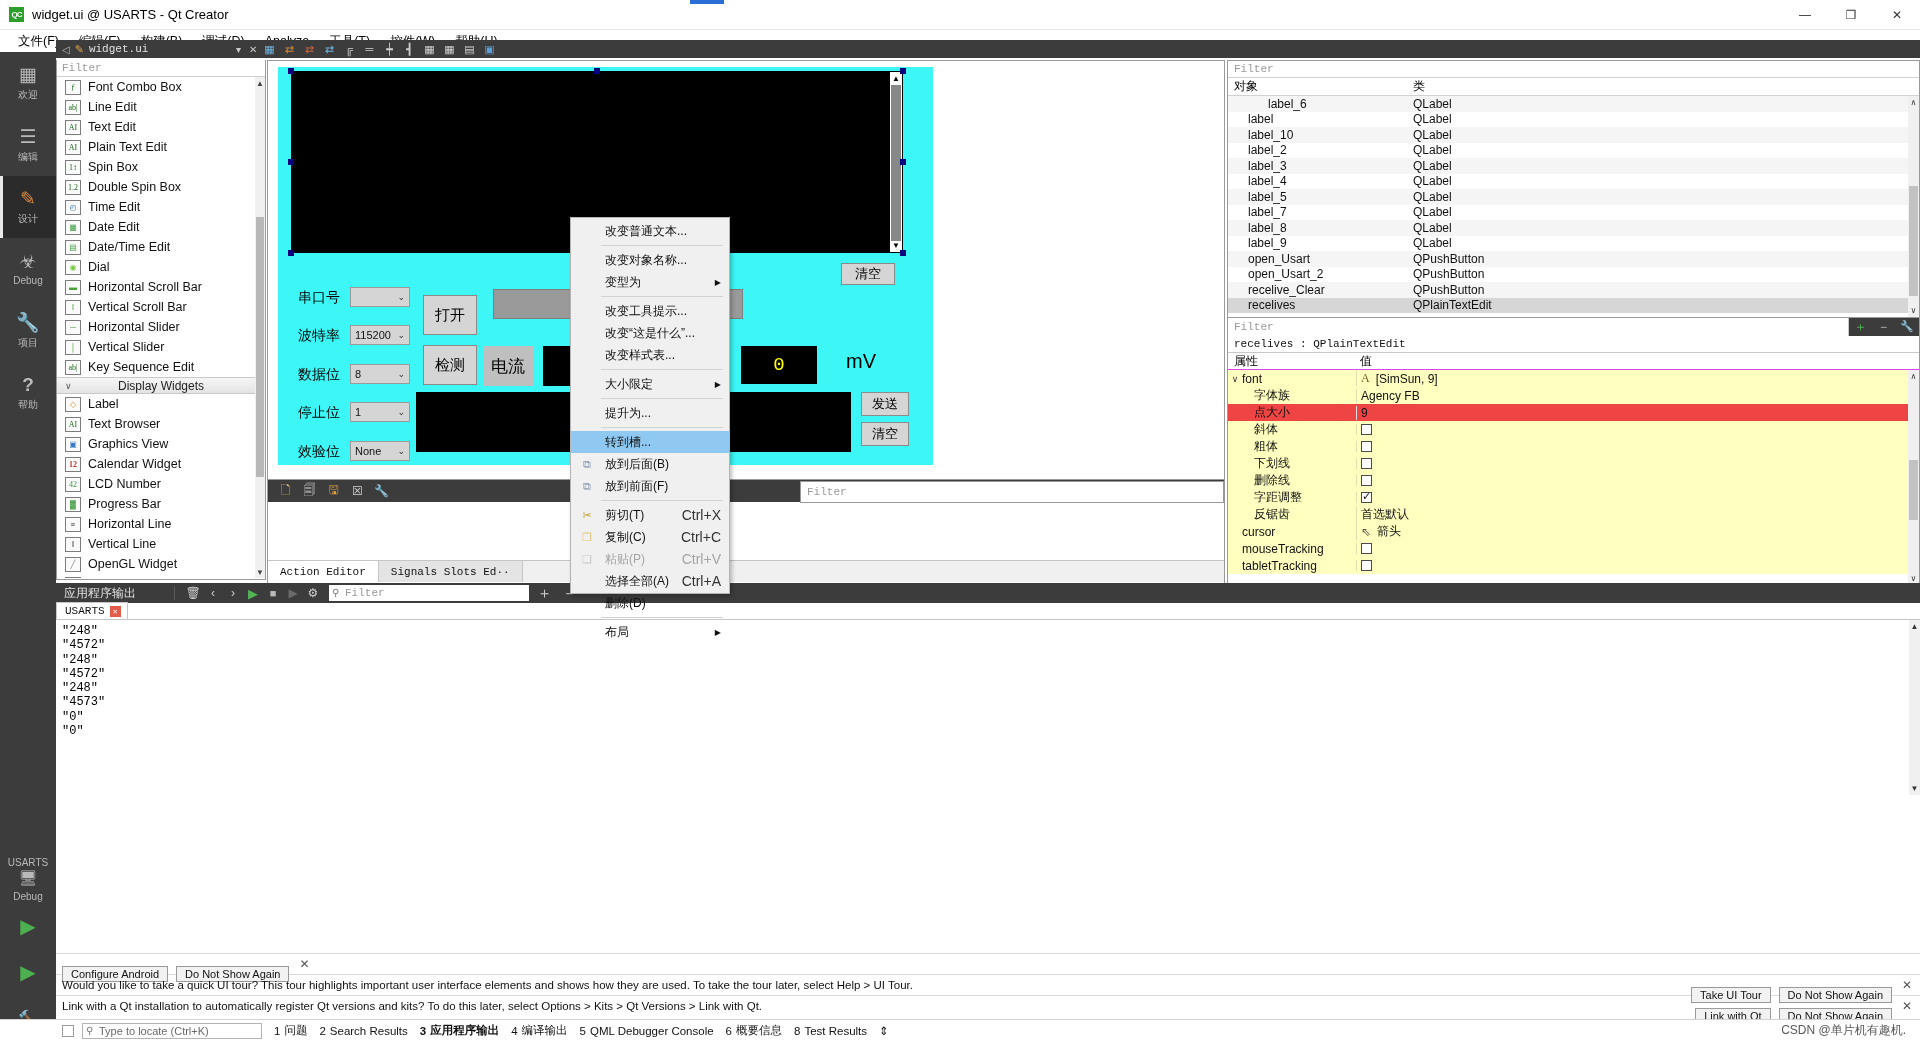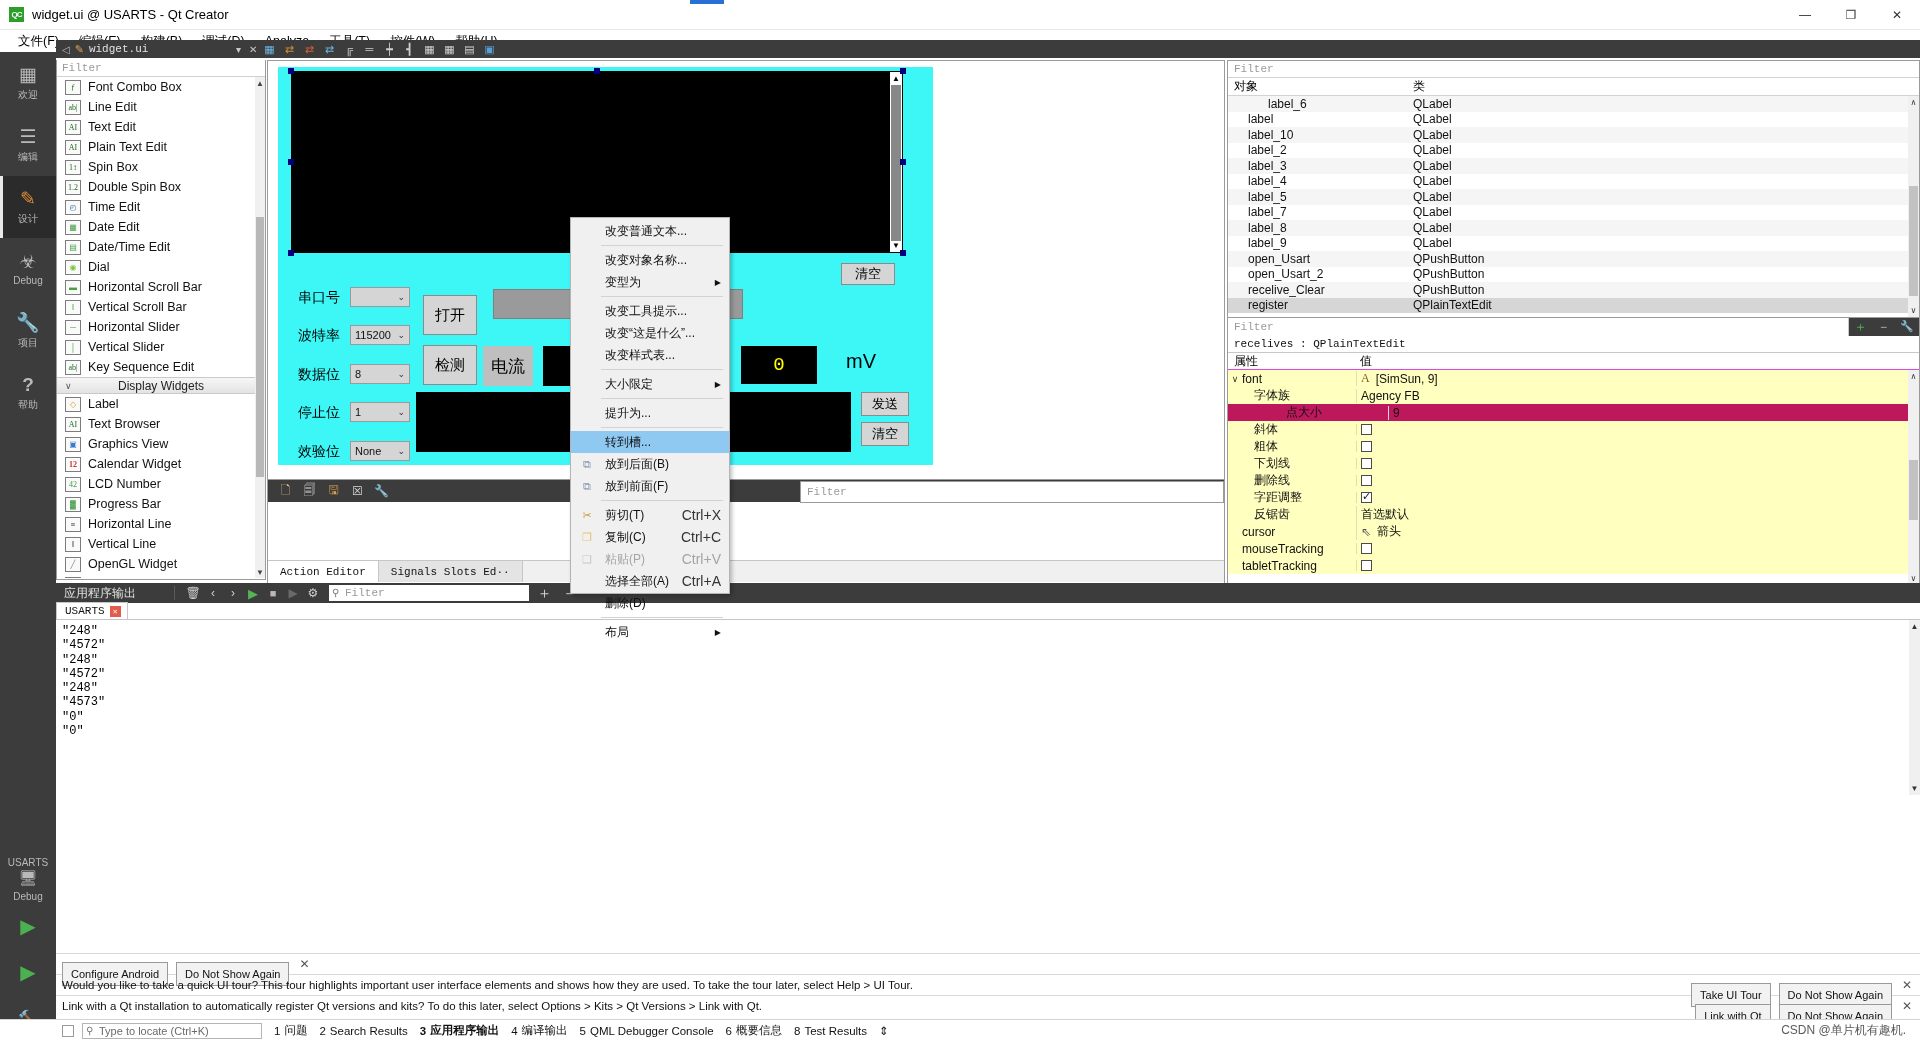--- a/index.html
+++ b/index.html
@@ -229,21 +229,21 @@
   }
   #pe-head{
     height:17px; display:flex; align-items:center; font-size:12px; border-bottom:1px solid #d946ef;
   }
   #pe-head .c1{ width:128px; padding-left:6px; }
   #pe-head .c2{ flex:1; padding-left:4px; }
   .pe-row{
     height:17px; display:flex; align-items:center; font-size:12px; color:#111;
     background:#ffffbf;
   }
-  .pe-row.gray{ background:#be185d;padding-left:32px; }
+  .pe-row.gray{ background:#ef4444; }
   .pe-row .c1{ width:128px; display:flex; align-items:center; }
   .pe-row .c1 .ind{ width:14px; text-align:center; font-size:9px; color:#333; }
   .pe-row .c1 .ind2{ width:26px; }
   .pe-row .c2{ flex:1; padding-left:4px; display:flex; align-items:center; gap:6px; border-left:1px solid #e0dfb0; }
   .pe-row.gray .c2{ border-left:1px solid #dcdcdc; }
   .cb{ width:11px; height:11px; border:1px solid #4a4a4a; background:#fff; display:inline-block; position:relative; }
   .cb.on:after{ content:"✓"; position:absolute; left:0px; top:-3px; font-size:11px; color:#111; }
   #pe-scroll{
     position:absolute; right:0; top:52px; width:11px; height:215px; background:#f0f0f0;
   }
@@ -311,21 +311,21 @@
   }
   #op-vscroll .ar{ position:absolute; left:0; width:11px; height:13px; display:flex;align-items:center;justify-content:center;font-size:8px;color:#333;}
 
   
   .banner{
     height:21px; background:#ffffff; border-top:1px solid #d9d9d9;
     display:flex; align-items:center; font-size:11.5px; color:#111; padding-left:6px;
   }
   .banner .msg{ flex:1; }
   .banner .bbtn{
-    height:24px; border:1px solid #9a9a9a; background:#f2f2f2;
+    height:16px; border:1px solid #9a9a9a; background:#f2f2f2;
     display:flex; align-items:center; justify-content:center;
     font-size:11px; padding:0 8px; margin-right:8px; color:#111;margin-top:20px;
   }
   .banner .xb{ width:14px; margin-right:6px; text-align:center; font-size:12px; color:#555; }
 
   
   #statusbar{
     position:absolute; left:0; bottom:0; width:1920px; height:22px;
     background:#ffffff; border-top:1px solid #d4d4d4;
     display:flex; align-items:center; font-size:11.5px; color:#111;
@@ -769,21 +769,21 @@
     </div>
     <div class="oi-row">
       <div class="c1">open_Usart_2</div>
       <div class="c2">QPushButton</div>
     </div>
     <div class="oi-row alt">
       <div class="c1">recelive_Clear</div>
       <div class="c2">QPushButton</div>
     </div>
     <div class="oi-row sel">
-      <div class="c1">register</div>
+      <div class="c1">recelives</div>
       <div class="c2">QPlainTextEdit</div>
     </div>
   </div>
   <div id="oi-scroll">
     <div class="ar" style="top:0;">∧</div>
     <div class="thumb"></div>
     <div class="ar" style="bottom:0;">∨</div>
   </div>
 </div>
 

